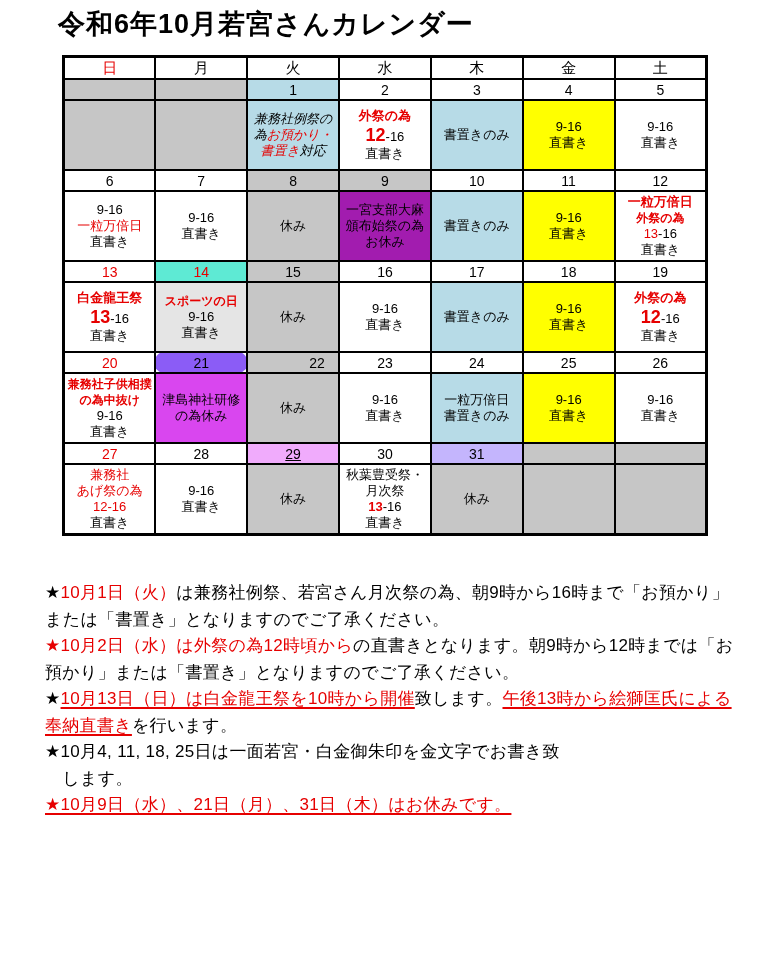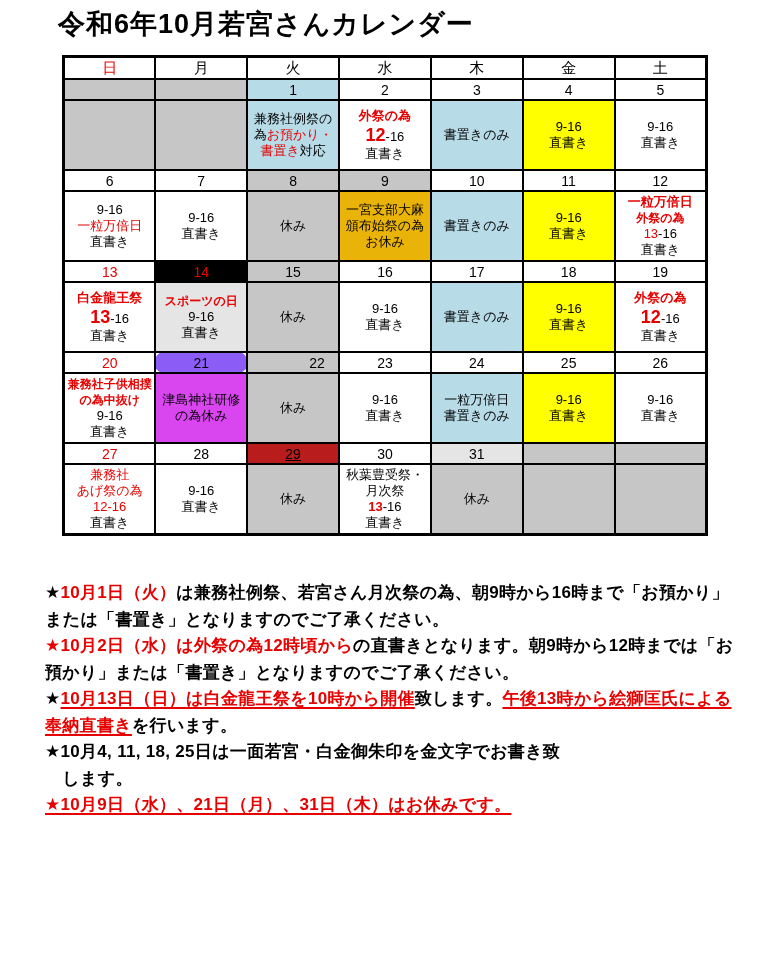--- a/index.html
+++ b/index.html
@@ -38,21 +38,21 @@
       transparent calc(50% + 1.5px));
   }
   .info-heading{
     margin:40px 0 0 45px;
     font-size:21px;font-weight:normal;letter-spacing:1px;
   }
   .paragraphs{
     margin:44px 0 0 45px;width:696px;
   }
   .note{
-    margin:0;font-size:17px;font-weight:bold;line-height:1.56;
+    margin:0;font-size:17px;font-weight:normal;line-height:1.56;
     white-space:pre-wrap;letter-spacing:0.3px;
   }
   .note .und{
     text-decoration:underline;
     text-decoration-thickness:2px;
     text-underline-offset:3px;
   }
 </style>
 </head>
 <body>
@@ -78,21 +78,21 @@
           <td class="diag" style="background: rgb(198, 198, 198);"></td>
           <td style="background: rgb(183, 219, 231);">1</td>
           <td>2</td>
           <td>3</td>
           <td>4</td>
           <td>5</td>
         </tr>
         <tr class="days">
           <td class="diag" style="background: rgb(198, 198, 198);"></td>
           <td class="diag" style="background: rgb(198, 198, 198);"></td>
-          <td class="wrap" style="background: rgb(183, 219, 231);">
+          <td class="wrap" style="background: rgb(183, 219, 231); font-style: italic;">
             <div class="ln"><span>兼務社例祭の為</span><span class="red">お預かり・書置き</span><span>対応</span></div>
           </td>
           <td>
             <div class="ln"><span class="red bold">外祭の為</span></div>
             <div class="ln"><span class="red bold lg">12</span><span>-16</span></div>
             <div class="ln"><span>直書き</span></div>
           </td>
           <td style="background: rgb(183, 219, 231);">
             <div class="ln"><span>書置きのみ</span></div>
           </td>
@@ -120,40 +120,40 @@
             <div class="ln"><span class="red">一粒万倍日</span></div>
             <div class="ln"><span>直書き</span></div>
           </td>
           <td>
             <div class="ln"><span>9-16</span></div>
             <div class="ln"><span>直書き</span></div>
           </td>
           <td style="background: rgb(198, 198, 198);">
             <div class="ln"><span>休み</span></div>
           </td>
-          <td class="wrap" style="background: #eab308;">
+          <td class="wrap" style="background: #a21caf;">
             <div class="ln"><span>一宮支部大麻頒布始祭の為お休み</span></div>
           </td>
           <td style="background: rgb(183, 219, 231);">
             <div class="ln"><span>書置きのみ</span></div>
           </td>
           <td style="background: rgb(255, 255, 0);">
             <div class="ln"><span>9-16</span></div>
             <div class="ln"><span>直書き</span></div>
           </td>
           <td>
             <div class="ln"><span class="red bold">一粒万倍日</span></div>
             <div class="ln"><span class="red bold sm">外祭の為</span></div>
             <div class="ln"><span class="red">13</span><span>-16</span></div>
             <div class="ln"><span>直書き</span></div>
           </td>
         </tr>
         <tr class="dates">
           <td class="red">13</td>
-          <td class="red" style="background: #000000;">14</td>
+          <td class="red" style="background: #5eead4;">14</td>
           <td style="background: rgb(198, 198, 198); text-align: center;">15</td>
           <td>16</td>
           <td>17</td>
           <td>18</td>
           <td>19</td>
         </tr>
         <tr class="days">
           <td>
             <div class="ln"><span class="red bold">白金龍王祭</span></div>
             <div class="ln"><span class="red bold lg">13</span><span>-16</span></div>
@@ -218,23 +218,23 @@
             <div class="ln"><span>直書き</span></div>
           </td>
           <td>
             <div class="ln"><span>9-16</span></div>
             <div class="ln"><span>直書き</span></div>
           </td>
         </tr>
         <tr class="dates">
           <td class="red">27</td>
           <td>28</td>
-          <td style="background: #b91c1c; text-decoration: underline;">29</td>
+          <td style="background: #f0abfc; text-decoration: underline;">29</td>
           <td>30</td>
-          <td style="background: #e5e5e5;">31</td>
+          <td style="background: #c4b5fd;">31</td>
           <td class="diag" style="background: rgb(198, 198, 198);"></td>
           <td class="diag" style="background: rgb(198, 198, 198);"></td>
         </tr>
         <tr class="days">
           <td>
             <div class="ln"><span class="red">兼務社</span></div>
             <div class="ln"><span class="red">あげ祭の為</span></div>
             <div class="ln"><span class="red">12-16</span></div>
             <div class="ln"><span>直書き</span></div>
           </td>

